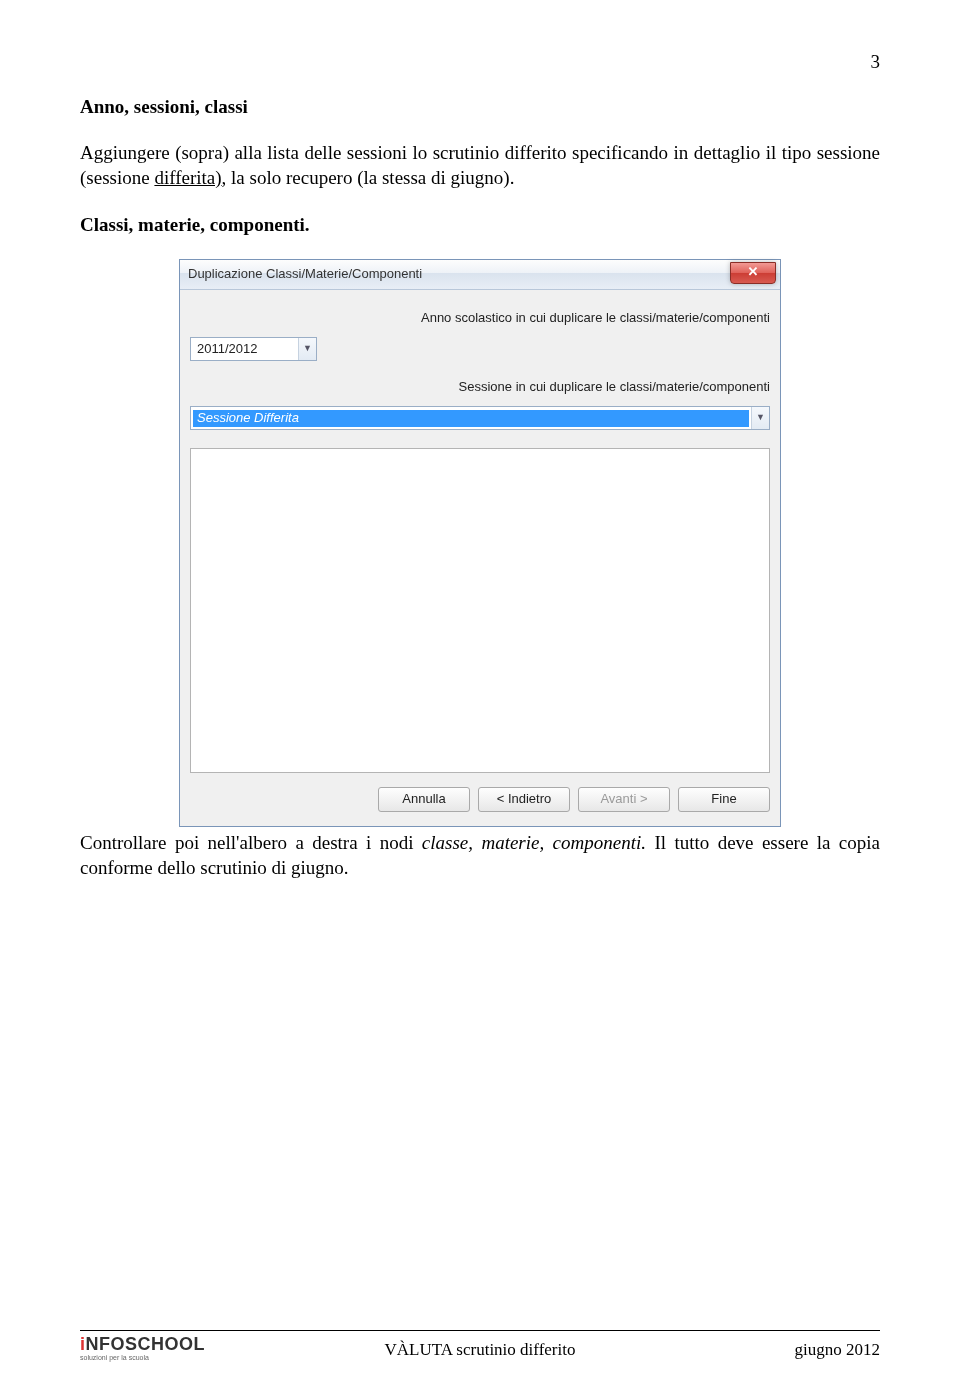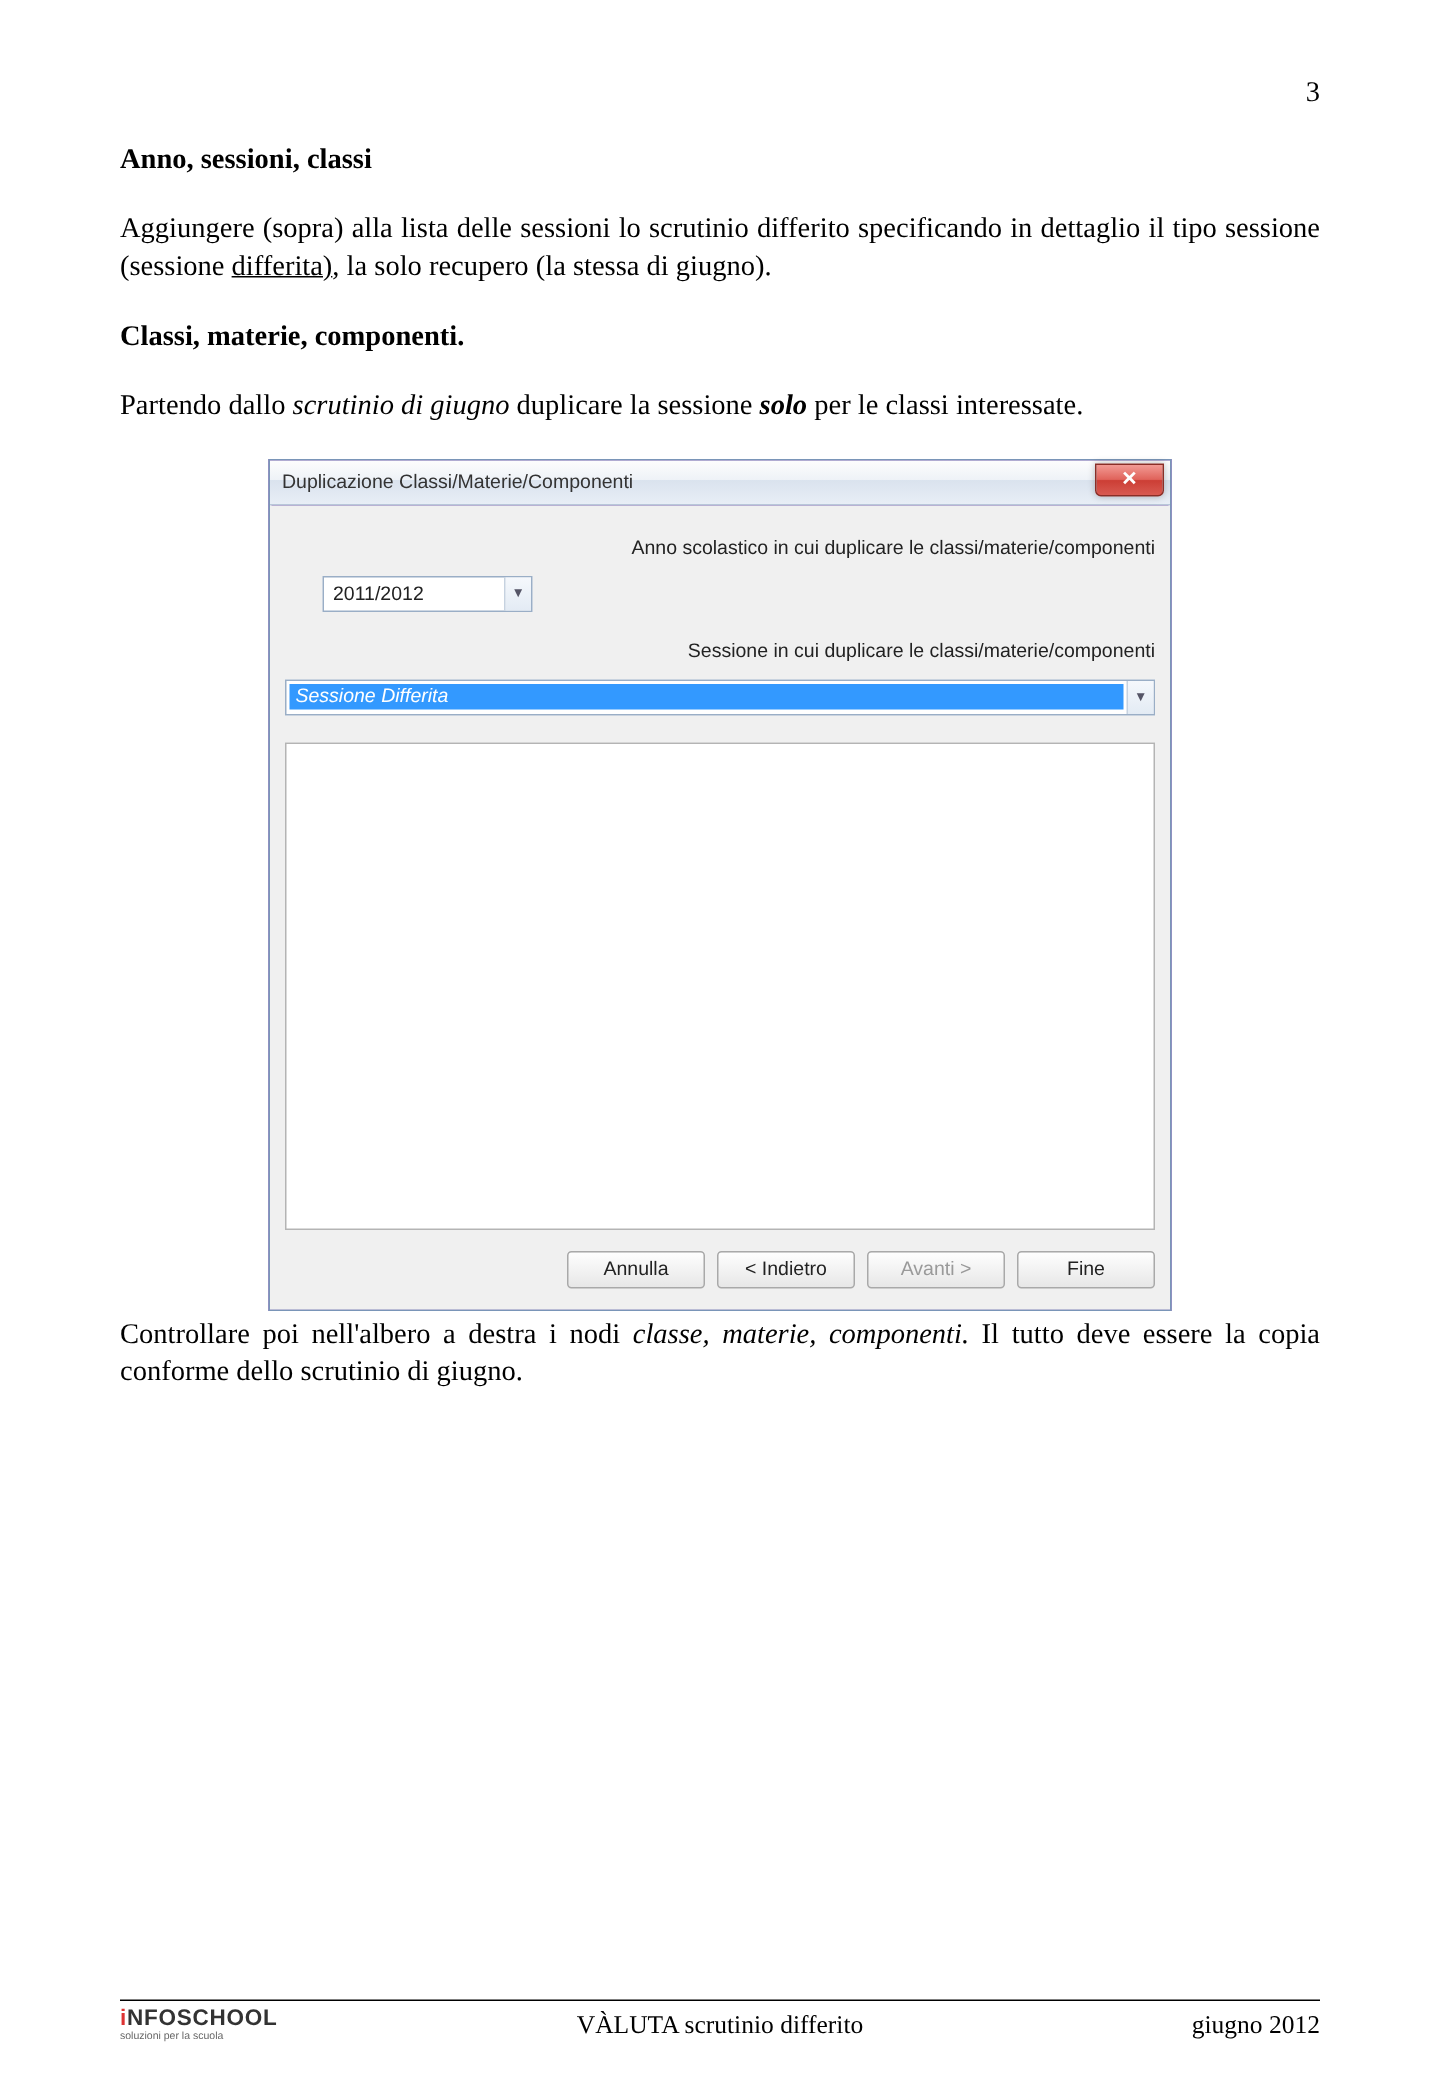--- a/index.html
+++ b/index.html
@@ -84,21 +84,21 @@
     margin: 6px 0 10px 0;
   }
   .combo {
     display: flex;
     align-items: center;
     background: #fff;
     border: 1px solid #9aaec6;
     height: 24px;
     margin: 0 0 18px 0;
   }
-  .combo-short { width: 140px; margin-left: 25px; }
+  .combo-short { width: 127px; }
   .combo-full { width: 100%; font-style: italic; }
   .combo-text {
     flex: 1;
     padding: 0 6px;
     font-size: 13px;
     white-space: nowrap;
     overflow: hidden;
   }
   .combo-text.selected {
     background: #3399ff;
@@ -158,21 +158,21 @@
     align-items: flex-end;
   }
   .logo {
     display: flex;
     flex-direction: column;
     line-height: 1;
   }
   .logo-main {
     font-family: Arial, sans-serif;
     font-weight: bold;
-    font-size: 15px;
+    font-size: 18px;
     letter-spacing: 0.5px;
   }
   .logo-main .i { color: #d33; }
   .logo-main .rest { color: #333; }
   .logo-sub {
     font-family: Arial, sans-serif;
     font-size: 7px;
     color: #666;
     margin-top: 1px;
   }
@@ -191,23 +191,20 @@
 
   <div class="h-bold">Anno, sessioni, classi</div>
 
   <div class="p-just">
     <span>Aggiungere (sopra) alla lista delle sessioni lo scrutinio differito specificando in dettaglio il tipo sessione (sessione </span><span class="underln">differita)</span><span>, la solo recupero (la stessa di giugno).</span>
   </div>
 
 
   <div class="h-bold">Classi, materie, componenti.</div>
 
-  <div class="p-just">
-    <span>Partendo dallo </span><i>scrutinio di giugno</i><span> duplicare la sessione </span><b><i>solo</i></b><span> per le classi interessate.</span>
-  </div>
 
   <div class="dialog">
     <div class="titlebar">
       <span>Duplicazione Classi/Materie/Componenti</span>
       <div class="closebtn">
         <span>✕</span>
       </div>
     </div>
     <div class="dlg-body">
       <div class="dlg-label">Anno scolastico in cui duplicare le classi/materie/componenti</div>

